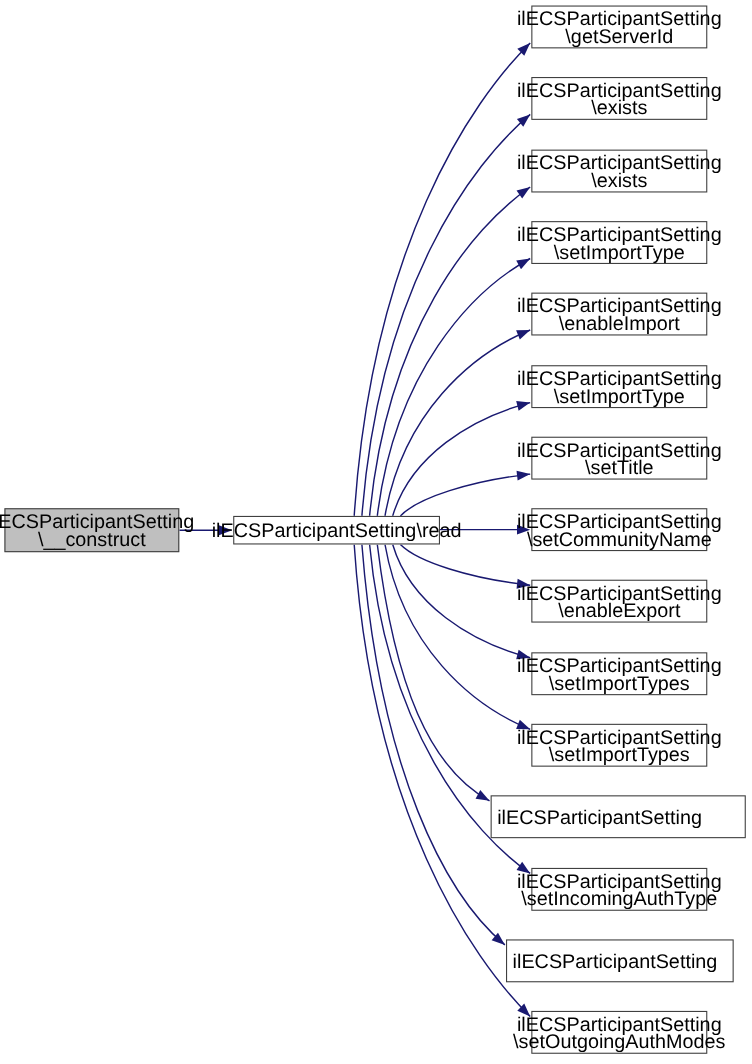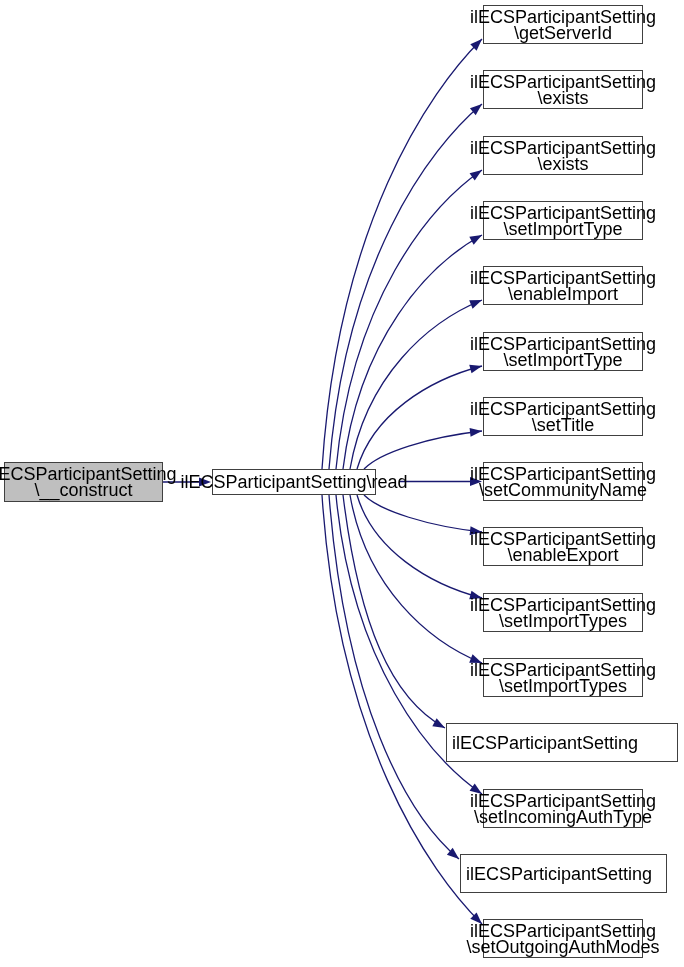--- a/index.html
+++ b/index.html
@@ -70,21 +70,21 @@
       <polygon points="459,859 446.9116146135485,854.7431304050247 452.69134992197235,847.8442421058451" fill="#191970"></polygon>
       <path d="M 322,495 C 338,738.3599999999999 428,870.96 482,924" fill="none" stroke="#191970" stroke-width="1.3"></path>
       <polygon points="482,924 470.28564599221806,918.8015473282559 476.5922775043248,912.3807686394595" fill="#191970"></polygon>
     </svg>
 
   <div class="node" id="node-construct" style="left: 4px; top: 462px; width: 159px; height: 40px; background: rgb(191, 191, 191); border-color: rgb(64, 64, 64); color: rgb(0, 0, 0);">
     <span>ilECSParticipantSetting</span>
     <span>\__construct</span>
   </div>
 
-  <div class="node" id="node-read" style="left: 212px; top: 469px; width: 164px; height: 26px; background: rgb(255, 255, 255); border-color: rgb(64, 64, 64); color: rgb(0, 0, 0);">
+  <div class="node" id="node-read" style="left: 212px; top: 469px; width: 188px; height: 26px; background: rgb(255, 255, 255); border-color: rgb(64, 64, 64); color: rgb(0, 0, 0);">
     <span>ilECSParticipantSetting\read</span>
   </div>
 
   <div id="target-nodes">
       <div class="node" style="left: 483px; top: 5px; width: 160px; height: 39px; border-color: rgb(64, 64, 64); color: rgb(0, 0, 0);">
         <span>ilECSParticipantSetting</span>
         <span>\getServerId</span>
       </div>
       <div class="node" style="left: 483px; top: 70px; width: 160px; height: 39px; border-color: rgb(64, 64, 64); color: rgb(0, 0, 0);">
         <span>ilECSParticipantSetting</span>

